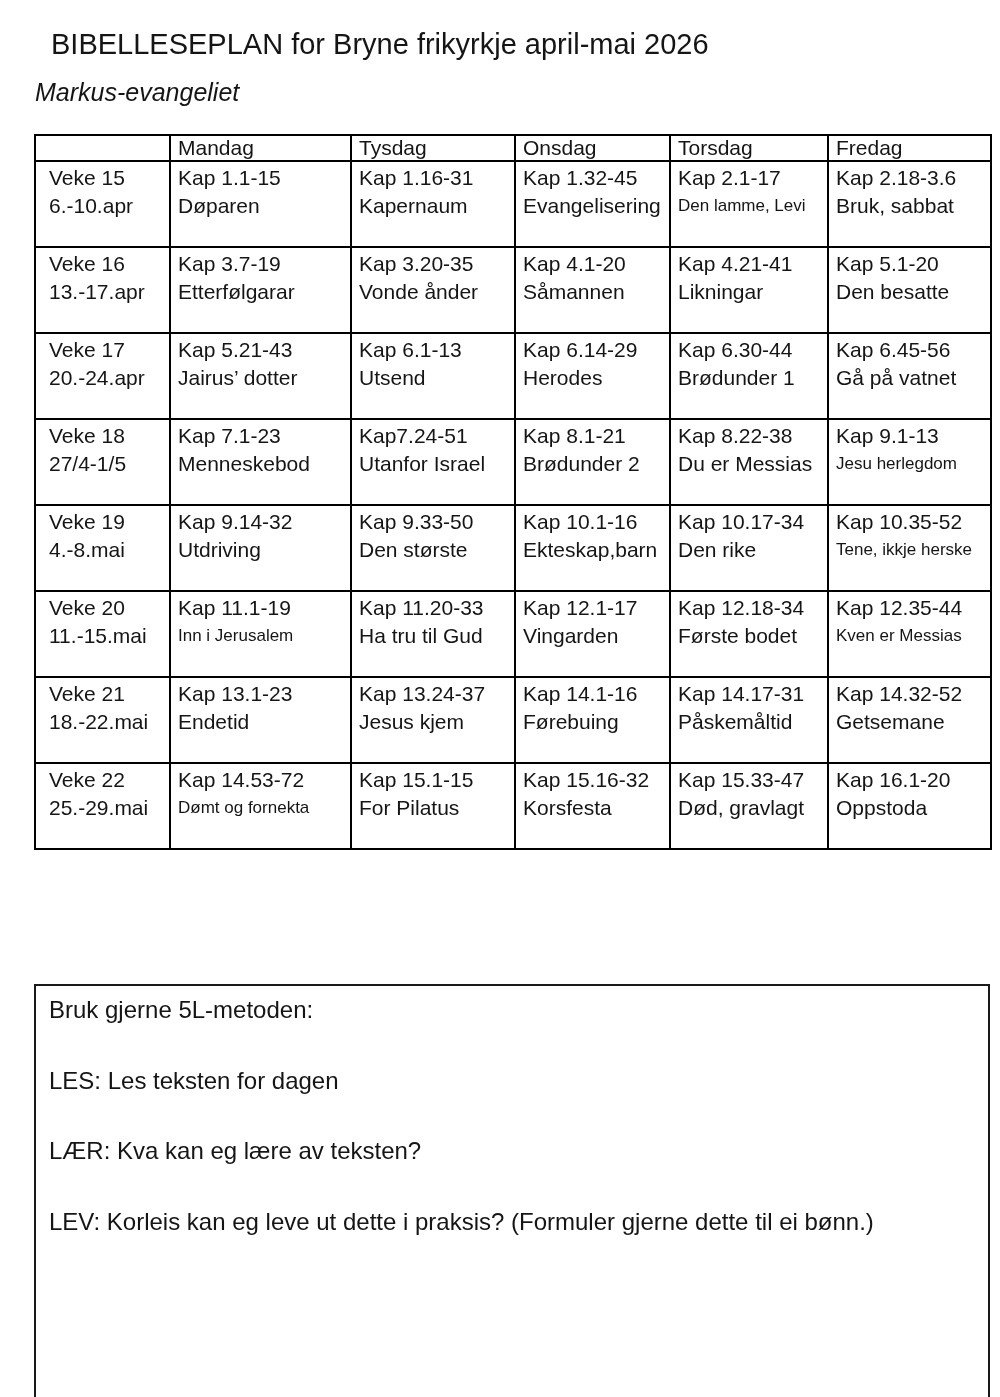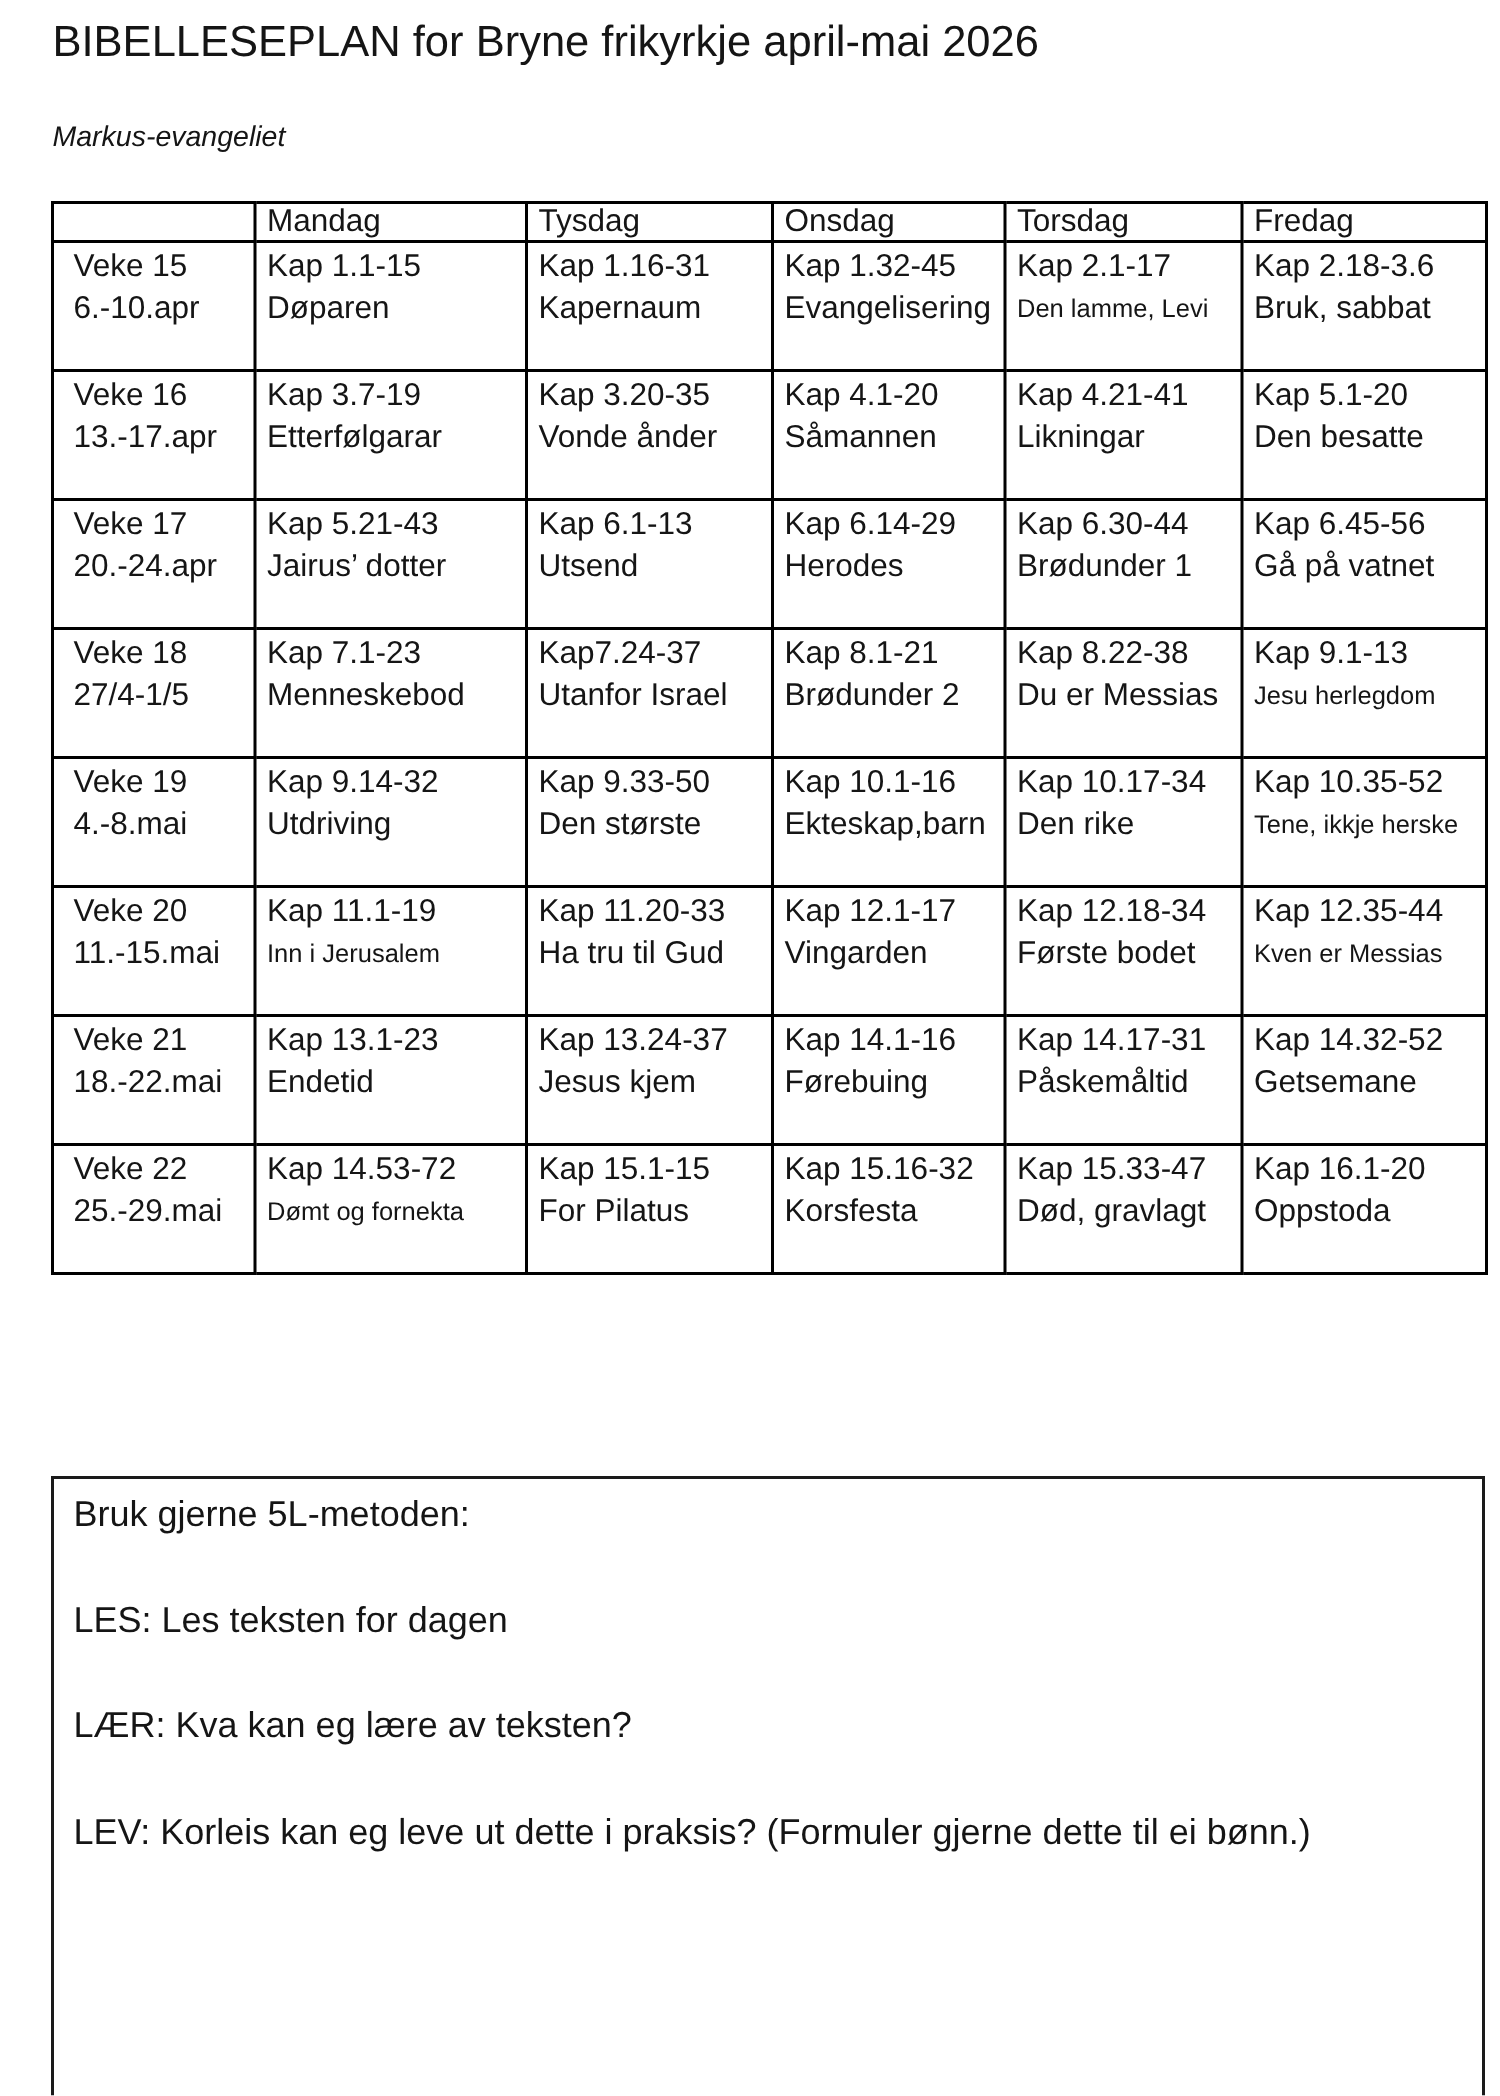--- a/index.html
+++ b/index.html
@@ -6,26 +6,26 @@
   html, body { margin: 0; padding: 0; background: #ffffff; }
   body {
     width: 1000px; height: 1397px;
     font-family: "Liberation Sans", "DejaVu Sans", sans-serif;
     color: #151515;
     -webkit-font-smoothing: antialiased;
   }
   .page { position: relative; width: 1000px; height: 1397px; background: #fff; overflow: hidden; }
 
   .title {
-    position: absolute; left: 35px; top: 10px; margin: 0;
+    position: absolute; left: 35px; top: 10px; margin: 16px;
     font-size: 29px; font-weight: 400; line-height: 36px; white-space: nowrap;
   }
   .subtitle {
     position: absolute; left: 35px; top: 74px; margin: 0;
-    font-size: 19px; font-weight: 400; font-style: italic; line-height: 36px; white-space: nowrap;
+    font-size: 25px; font-weight: 400; font-style: italic; line-height: 36px; white-space: nowrap;
   }
 
   table.plan {
     position: absolute; left: 34px; top: 134px; width: 956px;
     border-collapse: collapse; table-layout: fixed; padding-left: 17px;
   }
   .plan th, .plan td {
     border: 2px solid #000;
     vertical-align: top; text-align: left;
     font-weight: 400; font-size: 21px; line-height: 28px;
@@ -154,21 +154,21 @@
         <tr>
           <td class="week-cell">
             <div>Veke 18</div>
             <div>27/4-1/5</div>
           </td>
           <td>
             <div>Kap 7.1-23</div>
             <div>Menneskebod</div>
           </td>
           <td>
-            <div>Kap7.24-37</div>
+            <div>Kap7.24-51</div>
             <div>Utanfor Israel</div>
           </td>
           <td>
             <div>Kap 8.1-21</div>
             <div>Brødunder 2</div>
           </td>
           <td>
             <div>Kap 8.22-38</div>
             <div>Du er Messias</div>
           </td>

